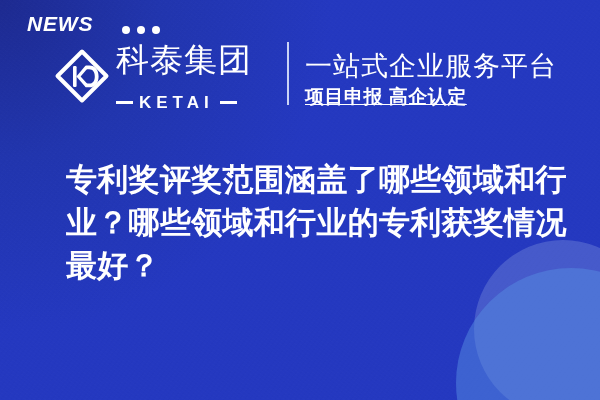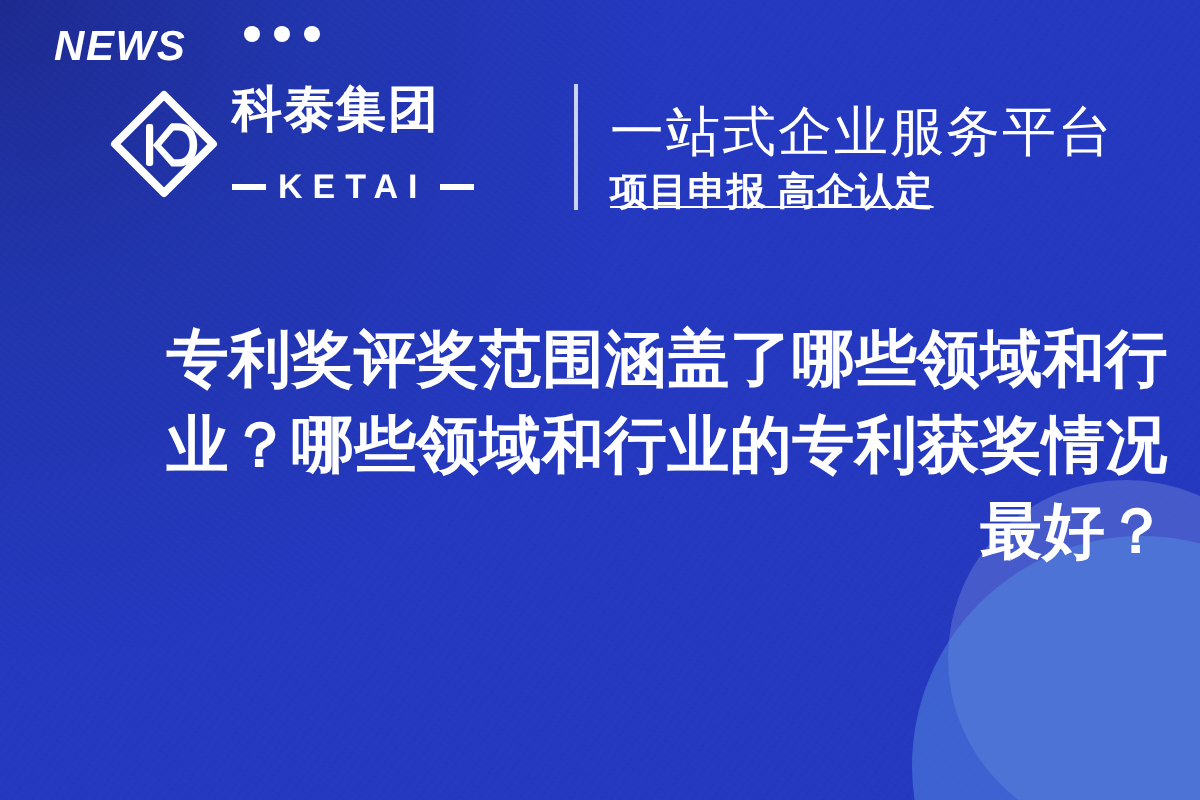--- a/index.html
+++ b/index.html
@@ -57,21 +57,21 @@
     bottom: -98px;
     background: rgba(86,140,225,.50);
   }
 
   
   #news-row {
     position: absolute;
     left: 27px;
     top: 13px;
     display: flex;
-    align-items: flex-start;
+    align-items: flex-end;
     gap: 29px;
     z-index: 4;
   }
   #news-label {
     color: #ffffff;
     font-size: 21px;
     font-weight: bold;
     font-style: italic;
     letter-spacing: .8px;
     line-height: 1;
@@ -105,22 +105,22 @@
     display: block;
   }
   #brand-names {
     margin-left: 4px;
     display: flex;
     flex-direction: column;
     justify-content: center;
   }
   #brand-cn {
     color: #ffffff;
-    font-size: 25px;
-    font-weight: bold;
+    font-size: 33px;
+    font-weight: normal;
     letter-spacing: 1px;
     line-height: 1.08;
     white-space: nowrap;
   }
   #brand-en-row {
     display: flex;
     align-items: center;
     gap: 6px;
     margin-top: 16px;
   }
@@ -172,30 +172,30 @@
     line-height: 1.2;
     letter-spacing: .5px;
     margin-top: 4px;
     white-space: nowrap;
     text-decoration: underline;
   }
 
   
   #headline {
     position: absolute;
-    left: 76px;
+    left: 66px;
     top: 158px;
     width: 508px;
     z-index: 4;
     color: #ffffff;
     font-size: 31px;
     font-weight: bold;
     line-height: 43px;
     letter-spacing: .3px;
-    text-align: right;
+    text-align: left;
     word-break: break-all;
   }
 </style>
 </head>
 <body>
 
 <div id="banner">
 
   <div id="texture"></div>
 

